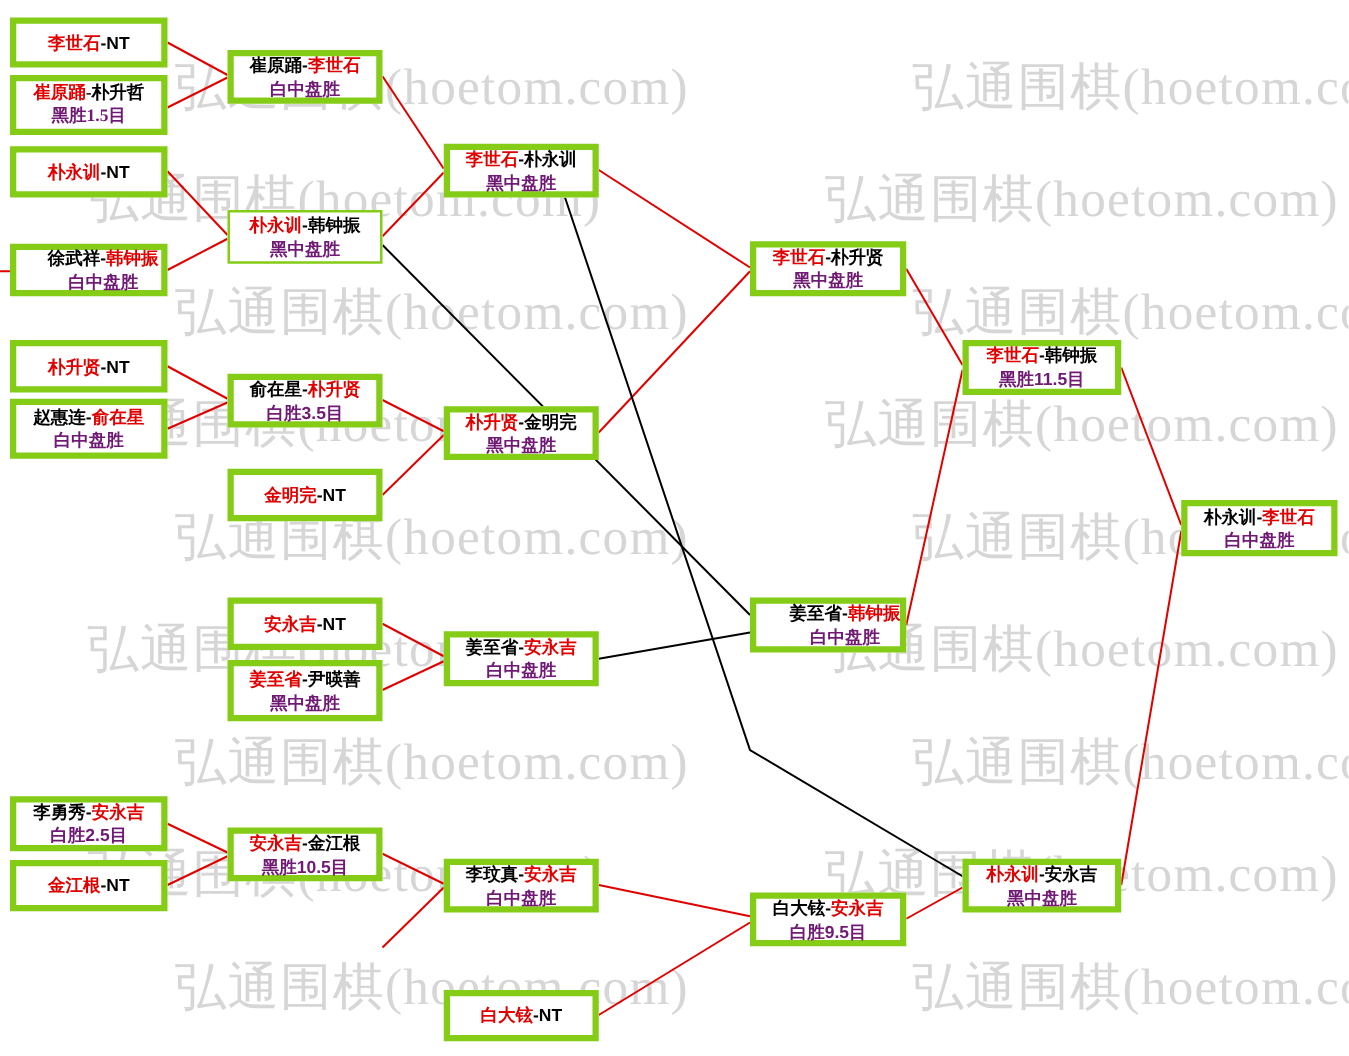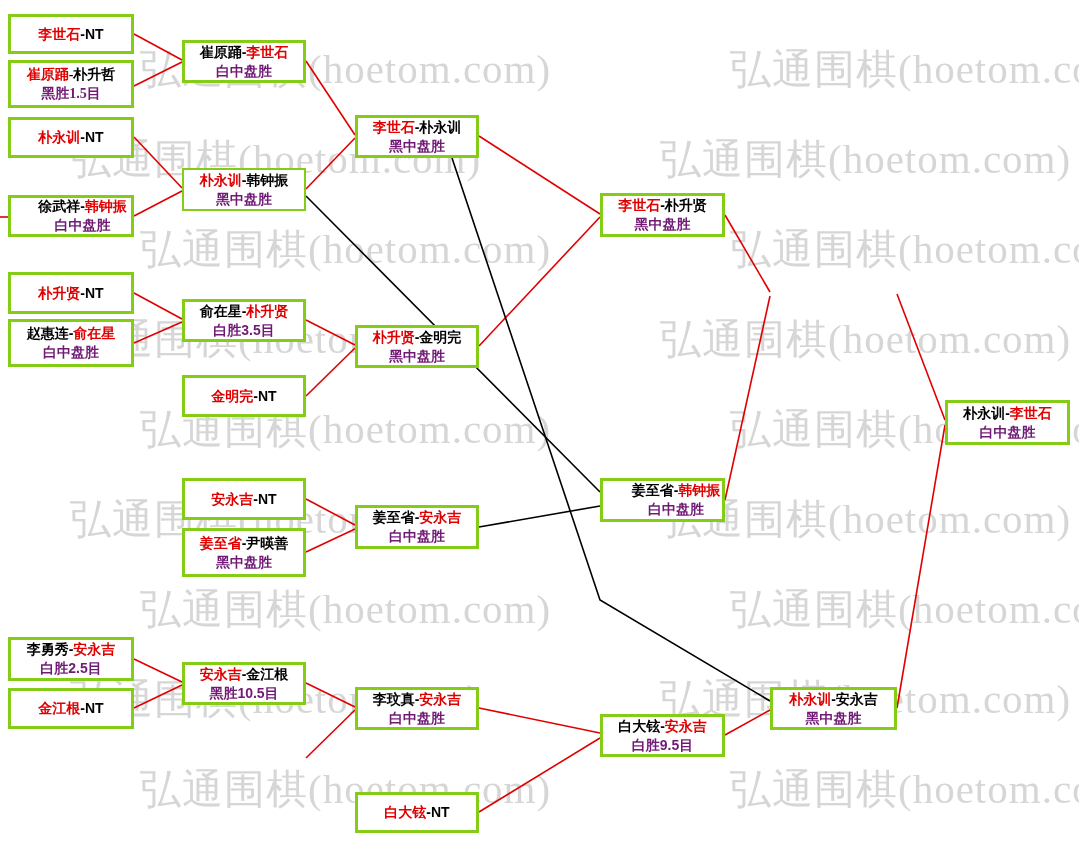--- a/index.html
+++ b/index.html
@@ -10,21 +10,21 @@
   }
   #watermark-layer{position:absolute;inset:0;z-index:0;}
   .wm-item{
     position:absolute;font-size:41px;color:#d6d6d6;
     font-family:"Liberation Serif",serif;white-space:nowrap;
     user-select:none;letter-spacing:1px;
   }
   #lines-layer{position:absolute;left:0;top:0;z-index:1;}
   #boxes-layer{position:absolute;inset:0;z-index:2;}
   .match{
-    position:absolute;background:#ffffff;border:3px solid #84cc16;
+    position:absolute;background:#ffffff;border:5px solid #84cc16;
     box-sizing:border-box;display:flex;flex-direction:column;
     justify-content:center;align-items:center;
     font-size:14px;font-weight:bold;line-height:19px;color:#000;
   }
   .match.bold{border-width:2px;}
   .players{white-space:nowrap;}
   .p.win{color:#e00000;}
   .result{color:#701a75;white-space:nowrap;}
 </style>
 </head>
@@ -161,20 +161,24 @@
         <div class="result">黑中盘胜</div>
       </div>
       <div class="match" style="left: 600px; top: 478px; width: 125px; height: 44px; padding-left: 27px;">
         <div class="players"><span class="p">姜至省</span><span>-</span><span class="p win">韩钟振</span></div>
         <div class="result">白中盘胜</div>
       </div>
       <div class="match" style="left: 600px; top: 714px; width: 125px; height: 43px;">
         <div class="players"><span class="p">白大铉</span><span>-</span><span class="p win">安永吉</span></div>
         <div class="result">白胜9.5目</div>
       </div>
+      <div class="match" style="left: 770px; top: 272px; width: 127px; height: 44px;">
+        <div class="players"><span class="p win">李世石</span><span>-</span><span class="p">韩钟振</span></div>
+        <div class="result">黑胜11.5目</div>
+      </div>
       <div class="match" style="left: 770px; top: 687px; width: 127px; height: 43px;">
         <div class="players"><span class="p win">朴永训</span><span>-</span><span class="p">安永吉</span></div>
         <div class="result">黑中盘胜</div>
       </div>
       <div class="match" style="left: 945px; top: 400px; width: 125px; height: 45px;">
         <div class="players"><span class="p">朴永训</span><span>-</span><span class="p win">李世石</span></div>
         <div class="result">白中盘胜</div>
       </div>
     </div>
 </div>

